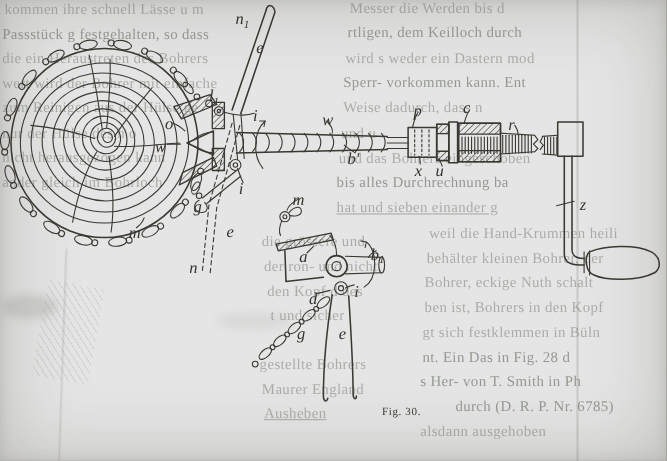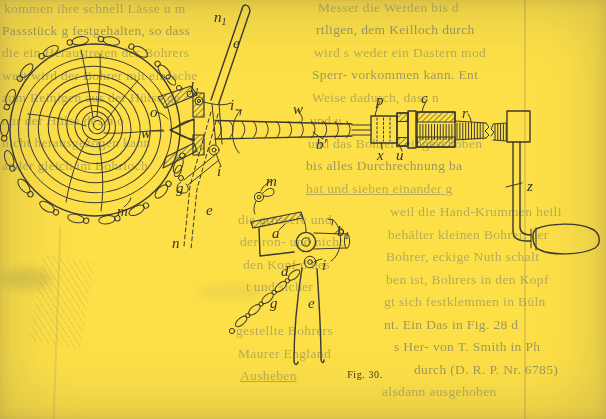--- a/index.html
+++ b/index.html
@@ -1,18 +1,18 @@
 <!DOCTYPE html>
 <html><head>
 <meta charset="utf-8">
 <style>
   html,body{margin:0;padding:0;background:#8a8a84;}
   #page{
     position:relative;width:606px;height:419px;overflow:hidden;
-    background:#fde047;
+    background:#e5e5e5;
     box-shadow:inset 0 0 70px rgba(85,84,72,.28), inset 0 0 12px rgba(85,84,72,.18);
     font-family:"Liberation Serif", serif;
   }
   
   .ghost{
     position:absolute;white-space:nowrap;color:#6e756a;opacity:.5;
     font-size:13.5px;letter-spacing:.35px;filter:blur(.5px);
     font-family:"Liberation Serif", serif;
   }
   .ghost.em{opacity:.68;}
@@ -63,21 +63,21 @@
       <div class="ghost" style="left: 310px; top: 113px;">und u</div>
       <div class="ghost" style="left: 308px; top: 136px;">und das Bohrers eingeschoben</div>
       <div class="ghost em" style="left: 306px; top: 158px;">bis alles Durchrechnung ba</div>
       <div class="ghost" style="left: 306px; top: 181px; text-decoration: underline;">hat und sieben einander g</div>
       <div class="ghost" style="left: 390px; top: 204px;">weil die Hand-Krummen heili</div>
       <div class="ghost" style="left: 388px; top: 227px;">behälter kleinen Bohrer, der</div>
       <div class="ghost" style="left: 386px; top: 249px;">Bohrer, eckige Nuth schalt</div>
       <div class="ghost" style="left: 386px; top: 272px;">ben ist, Bohrers in den Kopf</div>
       <div class="ghost" style="left: 384px; top: 294px;">gt sich festklemmen in Büln</div>
       <div class="ghost em" style="left: 384px; top: 317px;">nt. Ein   Das in Fig. 28 d</div>
-      <div class="ghost em" style="left: 394px; top: 339px;">s Her-  von T. Smith in Ph</div>
+      <div class="ghost em" style="left: 382px; top: 339px;">s Her-  von T. Smith in Ph</div>
       <div class="ghost em" style="left: 380px; top: 362px; margin-left: 34px;">durch  (D. R. P. Nr. 6785)</div>
       <div class="ghost" style="left: 382px; top: 384px;">alsdann ausgehoben</div>
     </div>
 
   <div class="crease" style="left:524px;top:0;width:1.5px;height:419px;"></div>
   <div class="crease" style="left:56px;top:226px;width:2px;height:193px;transform:rotate(2deg);opacity:.7;"></div>
   <div class="hatchsmudge" style="left:36px;top:258px;width:52px;height:88px;"></div>
   <div class="smudge" style="left:2px;top:268px;width:50px;height:22px;"></div>
   <div class="smudge" style="left:196px;top:284px;width:70px;height:16px;opacity:.5;"></div>
 

